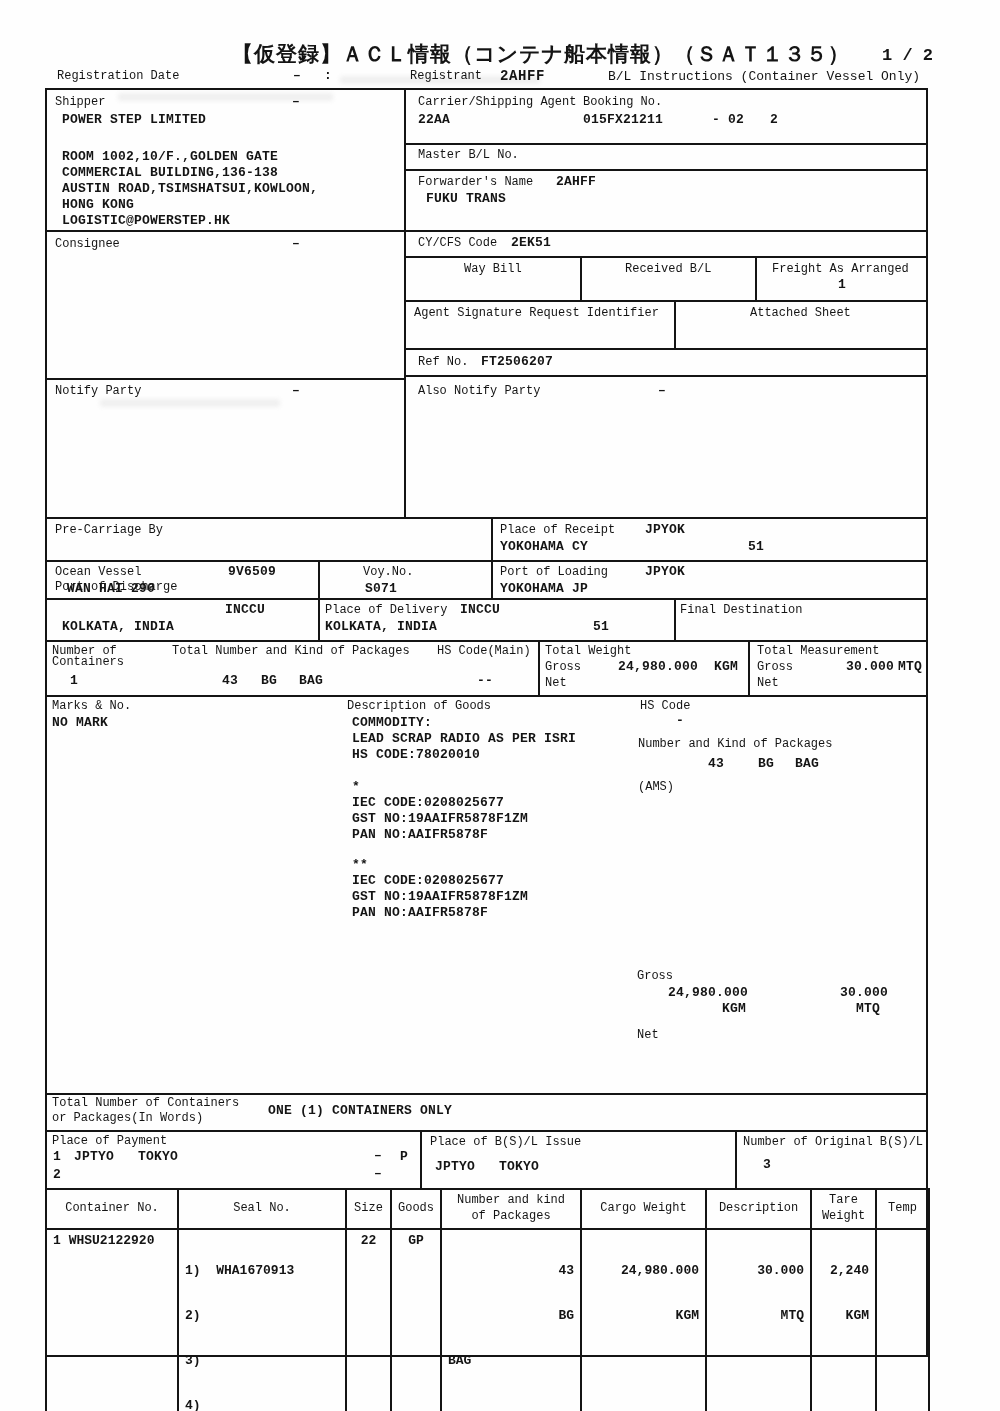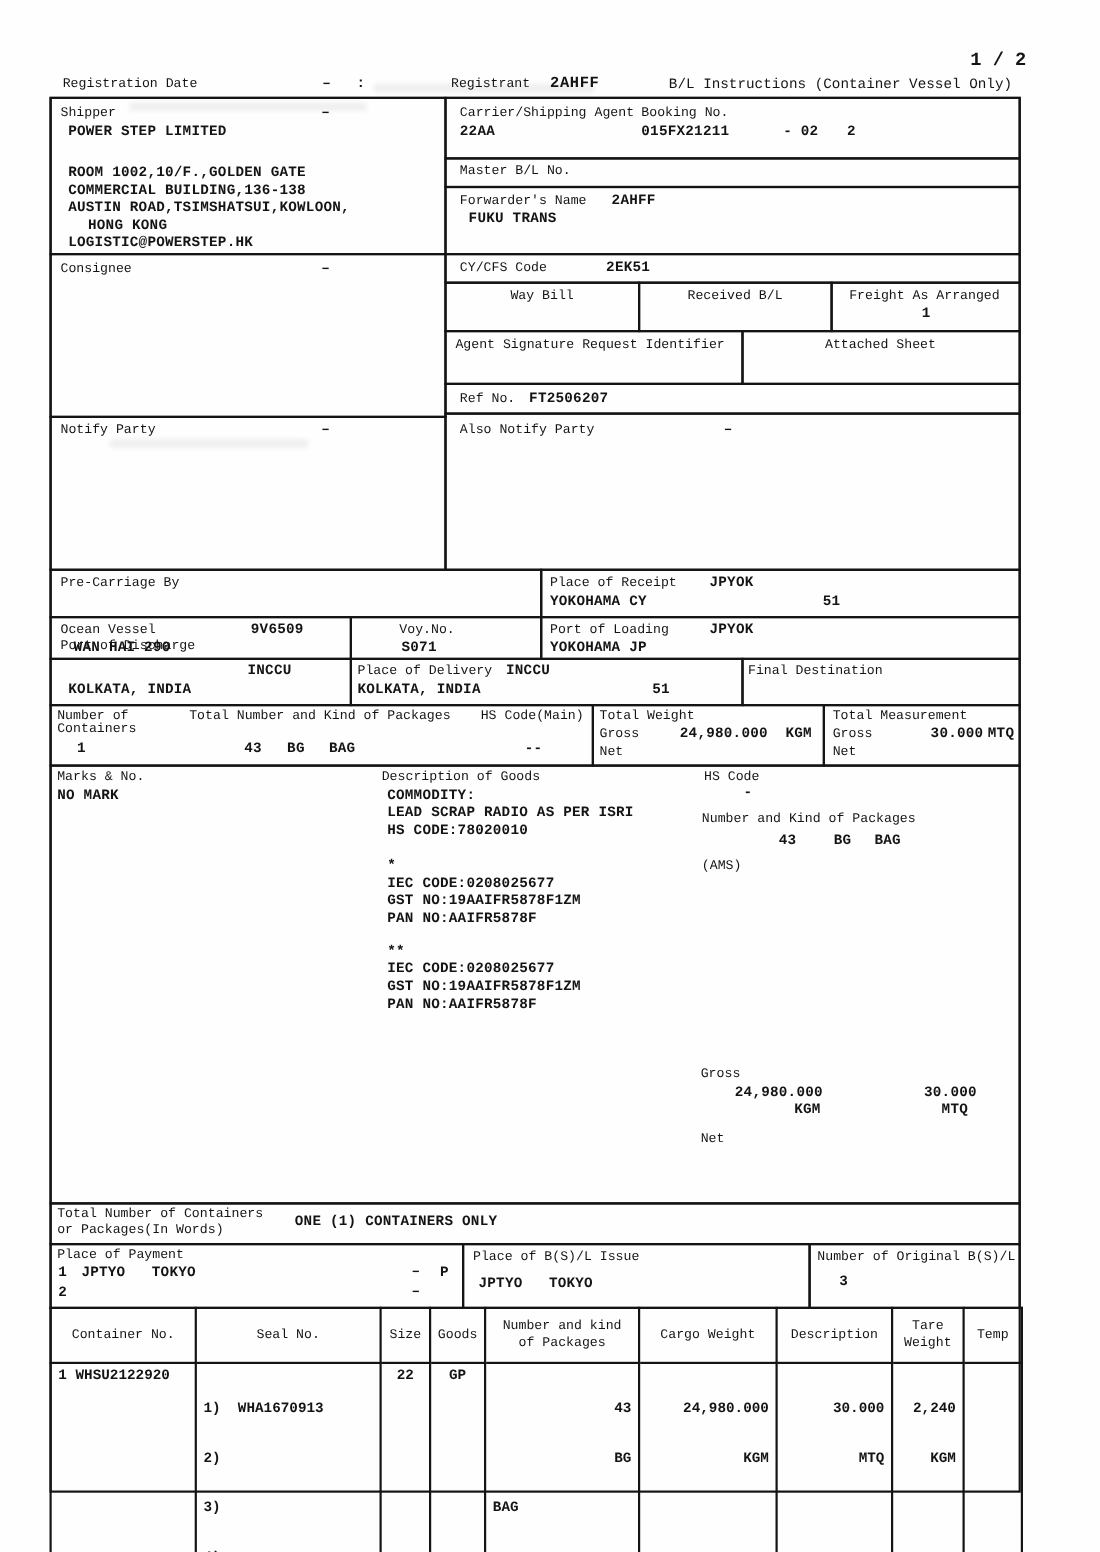--- a/index.html
+++ b/index.html
@@ -22,20 +22,21 @@
 </style>
 </head>
 <body>
 
 <div class="page">
 
   <div class="smudge" style="left:340px;top:76px;width:200px;height:8px;"></div>
   <div class="smudge" style="left:118px;top:93px;width:215px;height:8px;"></div>
   <div class="smudge" style="left:100px;top:399px;width:180px;height:8px;"></div>
 
+  <div class="t title" style="left:232px;top:42px;">【仮登録】ＡＣＬ情報（コンテナ船本情報）（ＳＡＴ１３５）</div>
   <div class="t pg" style="left:882px;top:46px;">1 / 2</div>
   <div class="t lbl" style="left:57px;top:70px;">Registration Date</div>
   <div class="t val" style="left:293px;top:69px;">–</div>
   <div class="t val" style="left:324px;top:69px;">:</div>
   <div class="t lbl" style="left:410px;top:70px;">Registrant</div>
   <div class="t big" style="left:500px;top:68px;">2AHFF</div>
   <div class="t lbl" style="left:608px;top:70px;font-size:13px;">B/L Instructions (Container Vessel Only)</div>
 
   <div class="cell" style="left:45px;top:88px;width:883px;height:1269px;"></div>
   <div class="cell" style="left:45px;top:88px;width:361px;height:144px;"></div>
@@ -68,40 +69,40 @@
   <div class="cell" style="left:45px;top:1130px;width:377px;height:60px;"></div>
   <div class="cell" style="left:420px;top:1130px;width:317px;height:60px;"></div>
   <div class="cell" style="left:735px;top:1130px;width:193px;height:60px;"></div>
 
   <div class="t lbl" style="left:55px;top:96px;">Shipper</div>
   <div class="t val" style="left:292px;top:95px;">–</div>
   <div class="t val" style="left:62px;top:113px;">POWER STEP LIMITED</div>
   <div class="t val" style="left:62px;top:150px;">ROOM 1002,10/F.,GOLDEN GATE</div>
   <div class="t val" style="left:62px;top:166px;">COMMERCIAL BUILDING,136-138</div>
   <div class="t val" style="left:62px;top:182px;">AUSTIN ROAD,TSIMSHATSUI,KOWLOON,</div>
-  <div class="t val" style="left:62px;top:198px;margin-left:18px;">HONG KONG</div>
+  <div class="t val" style="left:62px;top:198px;">HONG KONG</div>
   <div class="t val" style="left:62px;top:214px;">LOGISTIC@POWERSTEP.HK</div>
 
   <div class="t lbl" style="left:418px;top:96px;">Carrier/Shipping Agent</div>
   <div class="t lbl" style="left:583px;top:96px;">Booking No.</div>
   <div class="t val" style="left:418px;top:113px;">22AA</div>
   <div class="t val" style="left:583px;top:113px;">015FX21211</div>
   <div class="t val" style="left:712px;top:113px;">- 02</div>
   <div class="t val" style="left:770px;top:113px;">2</div>
 
   <div class="t lbl" style="left:418px;top:149px;">Master B/L No.</div>
   <div class="t lbl" style="left:418px;top:176px;">Forwarder's Name</div>
   <div class="t val" style="left:556px;top:175px;">2AHFF</div>
   <div class="t val" style="left:426px;top:192px;">FUKU TRANS</div>
 
   <div class="t lbl" style="left:55px;top:238px;">Consignee</div>
   <div class="t val" style="left:292px;top:237px;">–</div>
 
   <div class="t lbl" style="left:418px;top:237px;">CY/CFS Code</div>
-  <div class="t val" style="left:511px;top:236px;margin-left:40px;">2EK51</div>
+  <div class="t val" style="left:511px;top:236px;">2EK51</div>
   <div class="t lbl" style="left:464px;top:263px;">Way Bill</div>
   <div class="t lbl" style="left:625px;top:263px;">Received B/L</div>
   <div class="t lbl" style="left:772px;top:263px;">Freight As Arranged</div>
   <div class="t val" style="left:838px;top:278px;">1</div>
   <div class="t lbl" style="left:414px;top:307px;">Agent Signature Request Identifier</div>
   <div class="t lbl" style="left:750px;top:307px;">Attached Sheet</div>
   <div class="t lbl" style="left:418px;top:356px;">Ref No.</div>
   <div class="t val" style="left:481px;top:355px;">FT2506207</div>
 
   <div class="t lbl" style="left:55px;top:385px;">Notify Party</div>
@@ -203,21 +204,21 @@
         <col style="width:168px">
         <col style="width:45px">
       <col style="width:50px">
         <col style="width:140px">
         <col style="width:125px">
       <col style="width:105px">
         <col style="width:65px">
         <col style="width:53px">
     </colgroup>
     <tbody>
-        <tr style="height:50px">
+        <tr style="height:40px">
       <td class="hd">Container No.</td>
       <td class="hd">Seal No.</td>
       <td class="hd">Size</td>
       <td class="hd">Goods</td>
       <td class="hd">
         <div>Number and kind</div>
         <div>of Packages</div>
       </td>
       <td class="hd">Cargo Weight</td>
       <td class="hd">Description</td>

